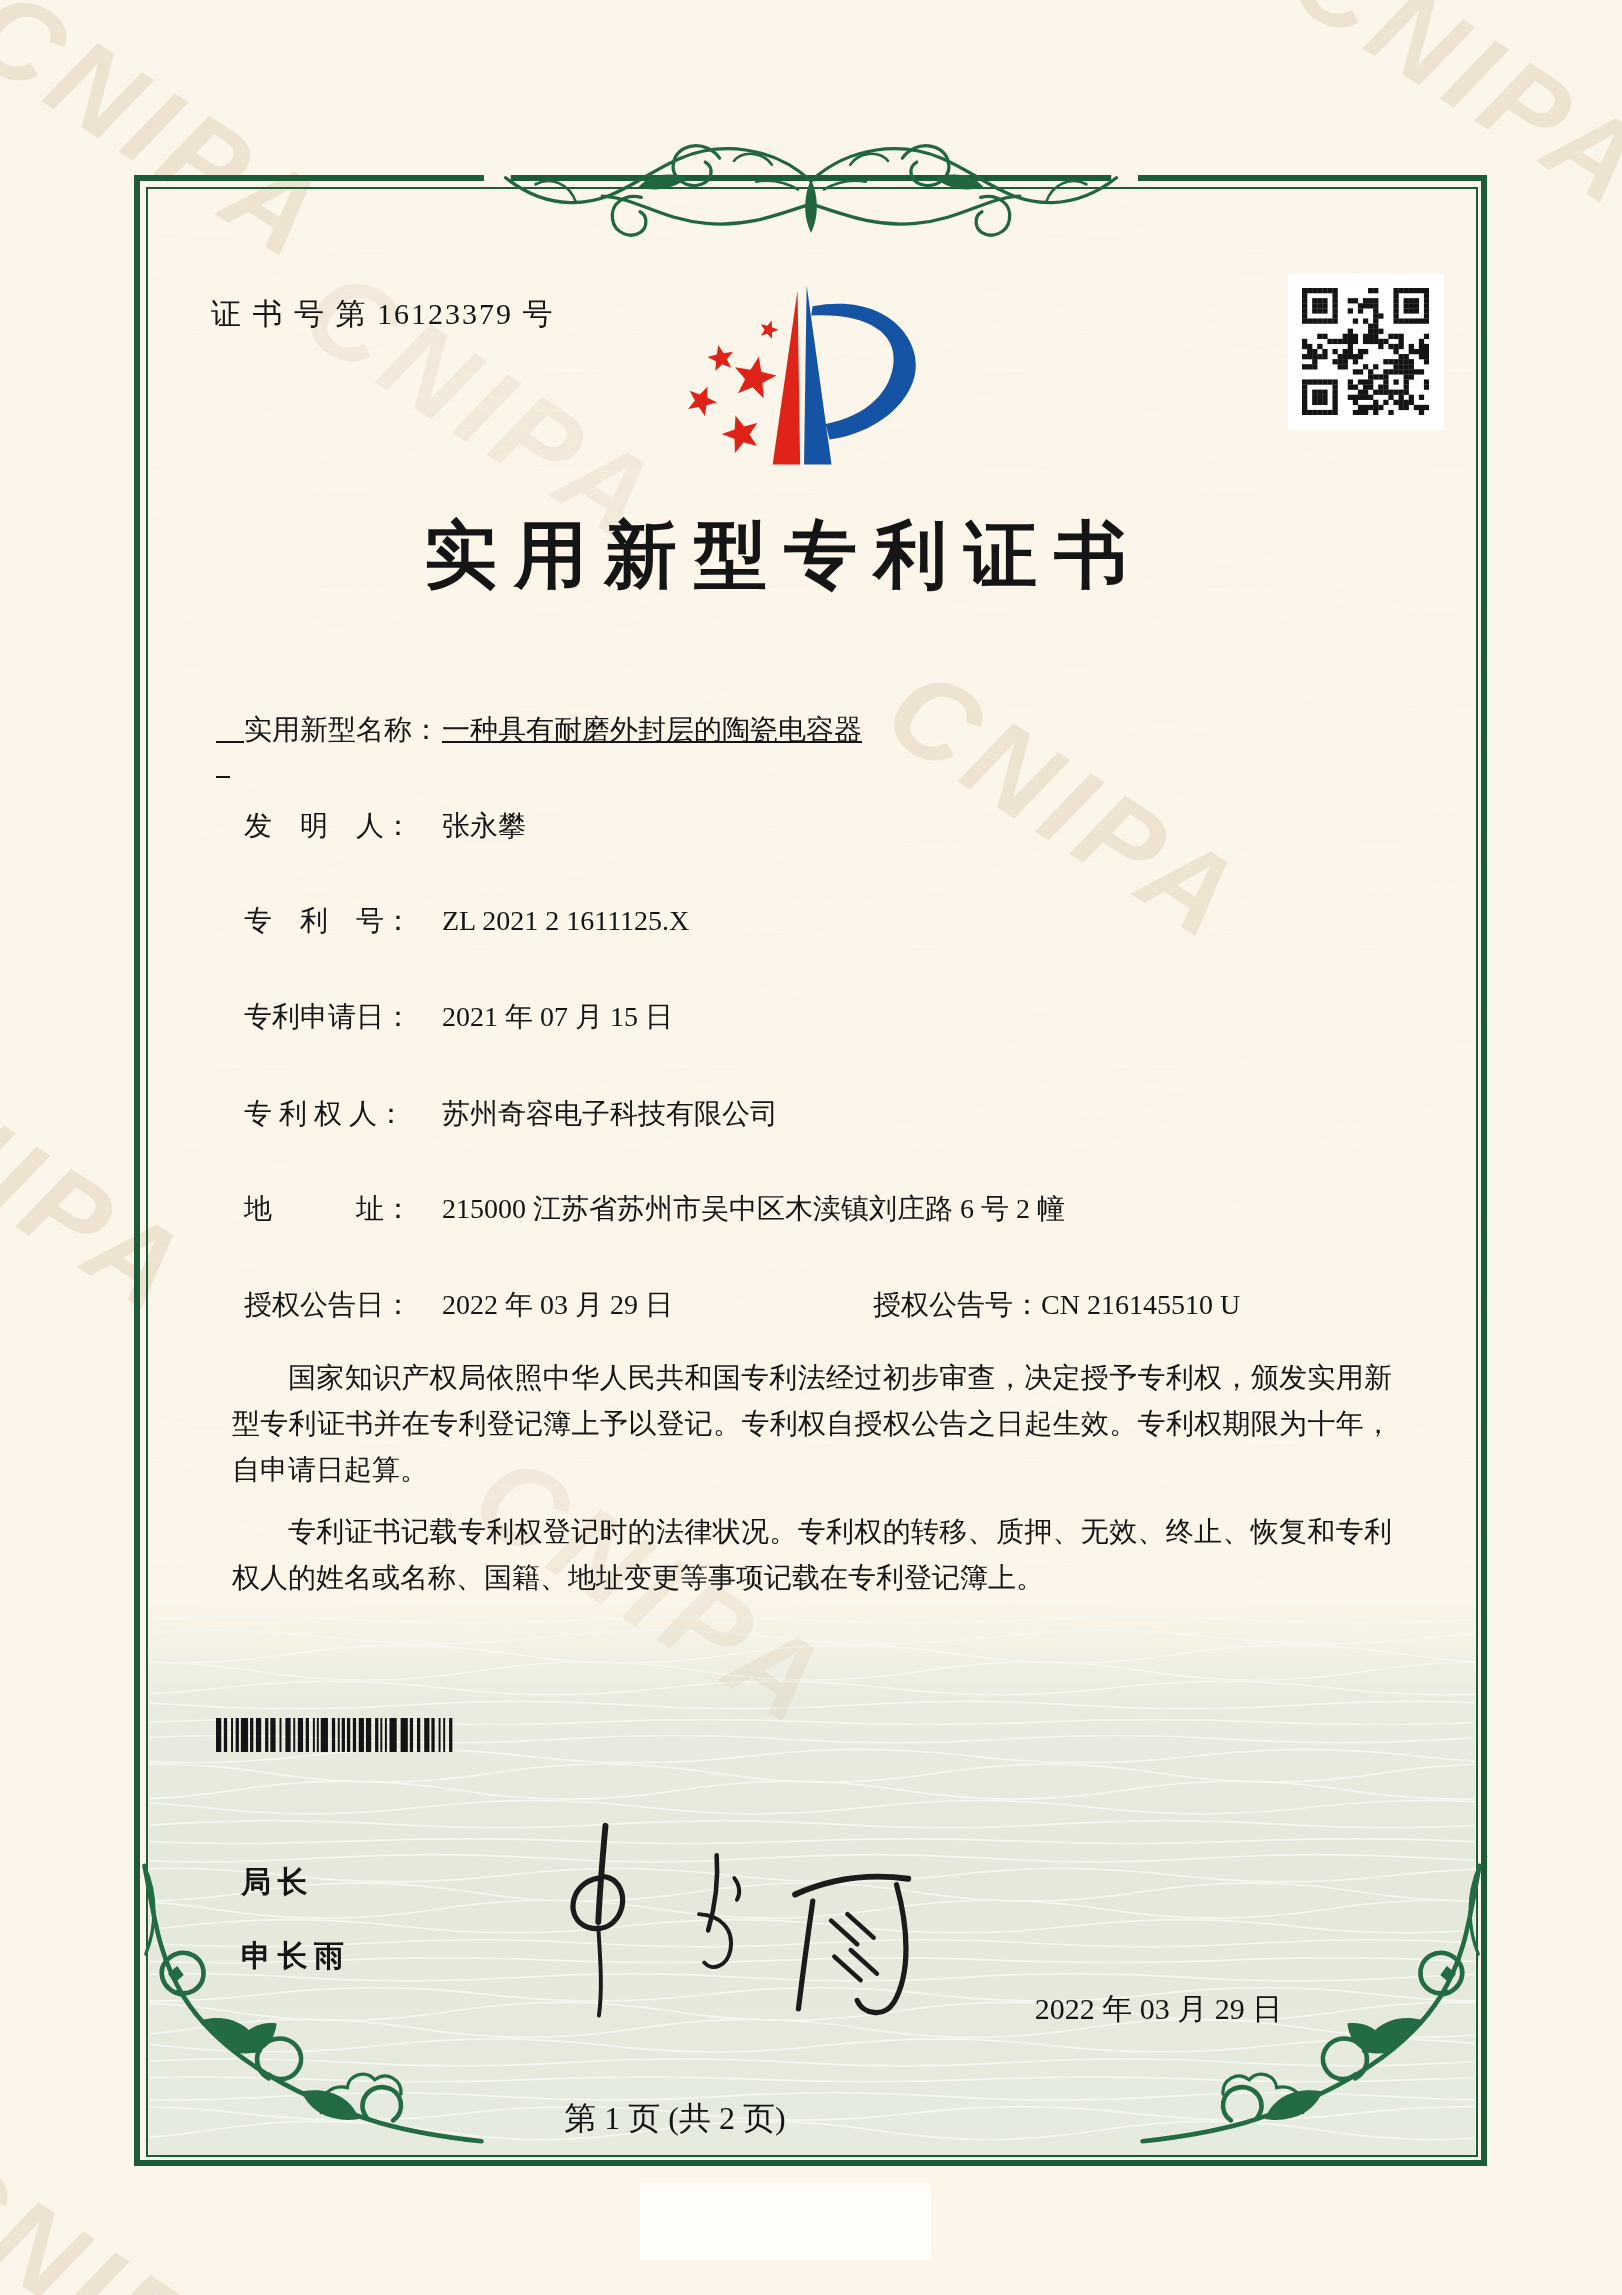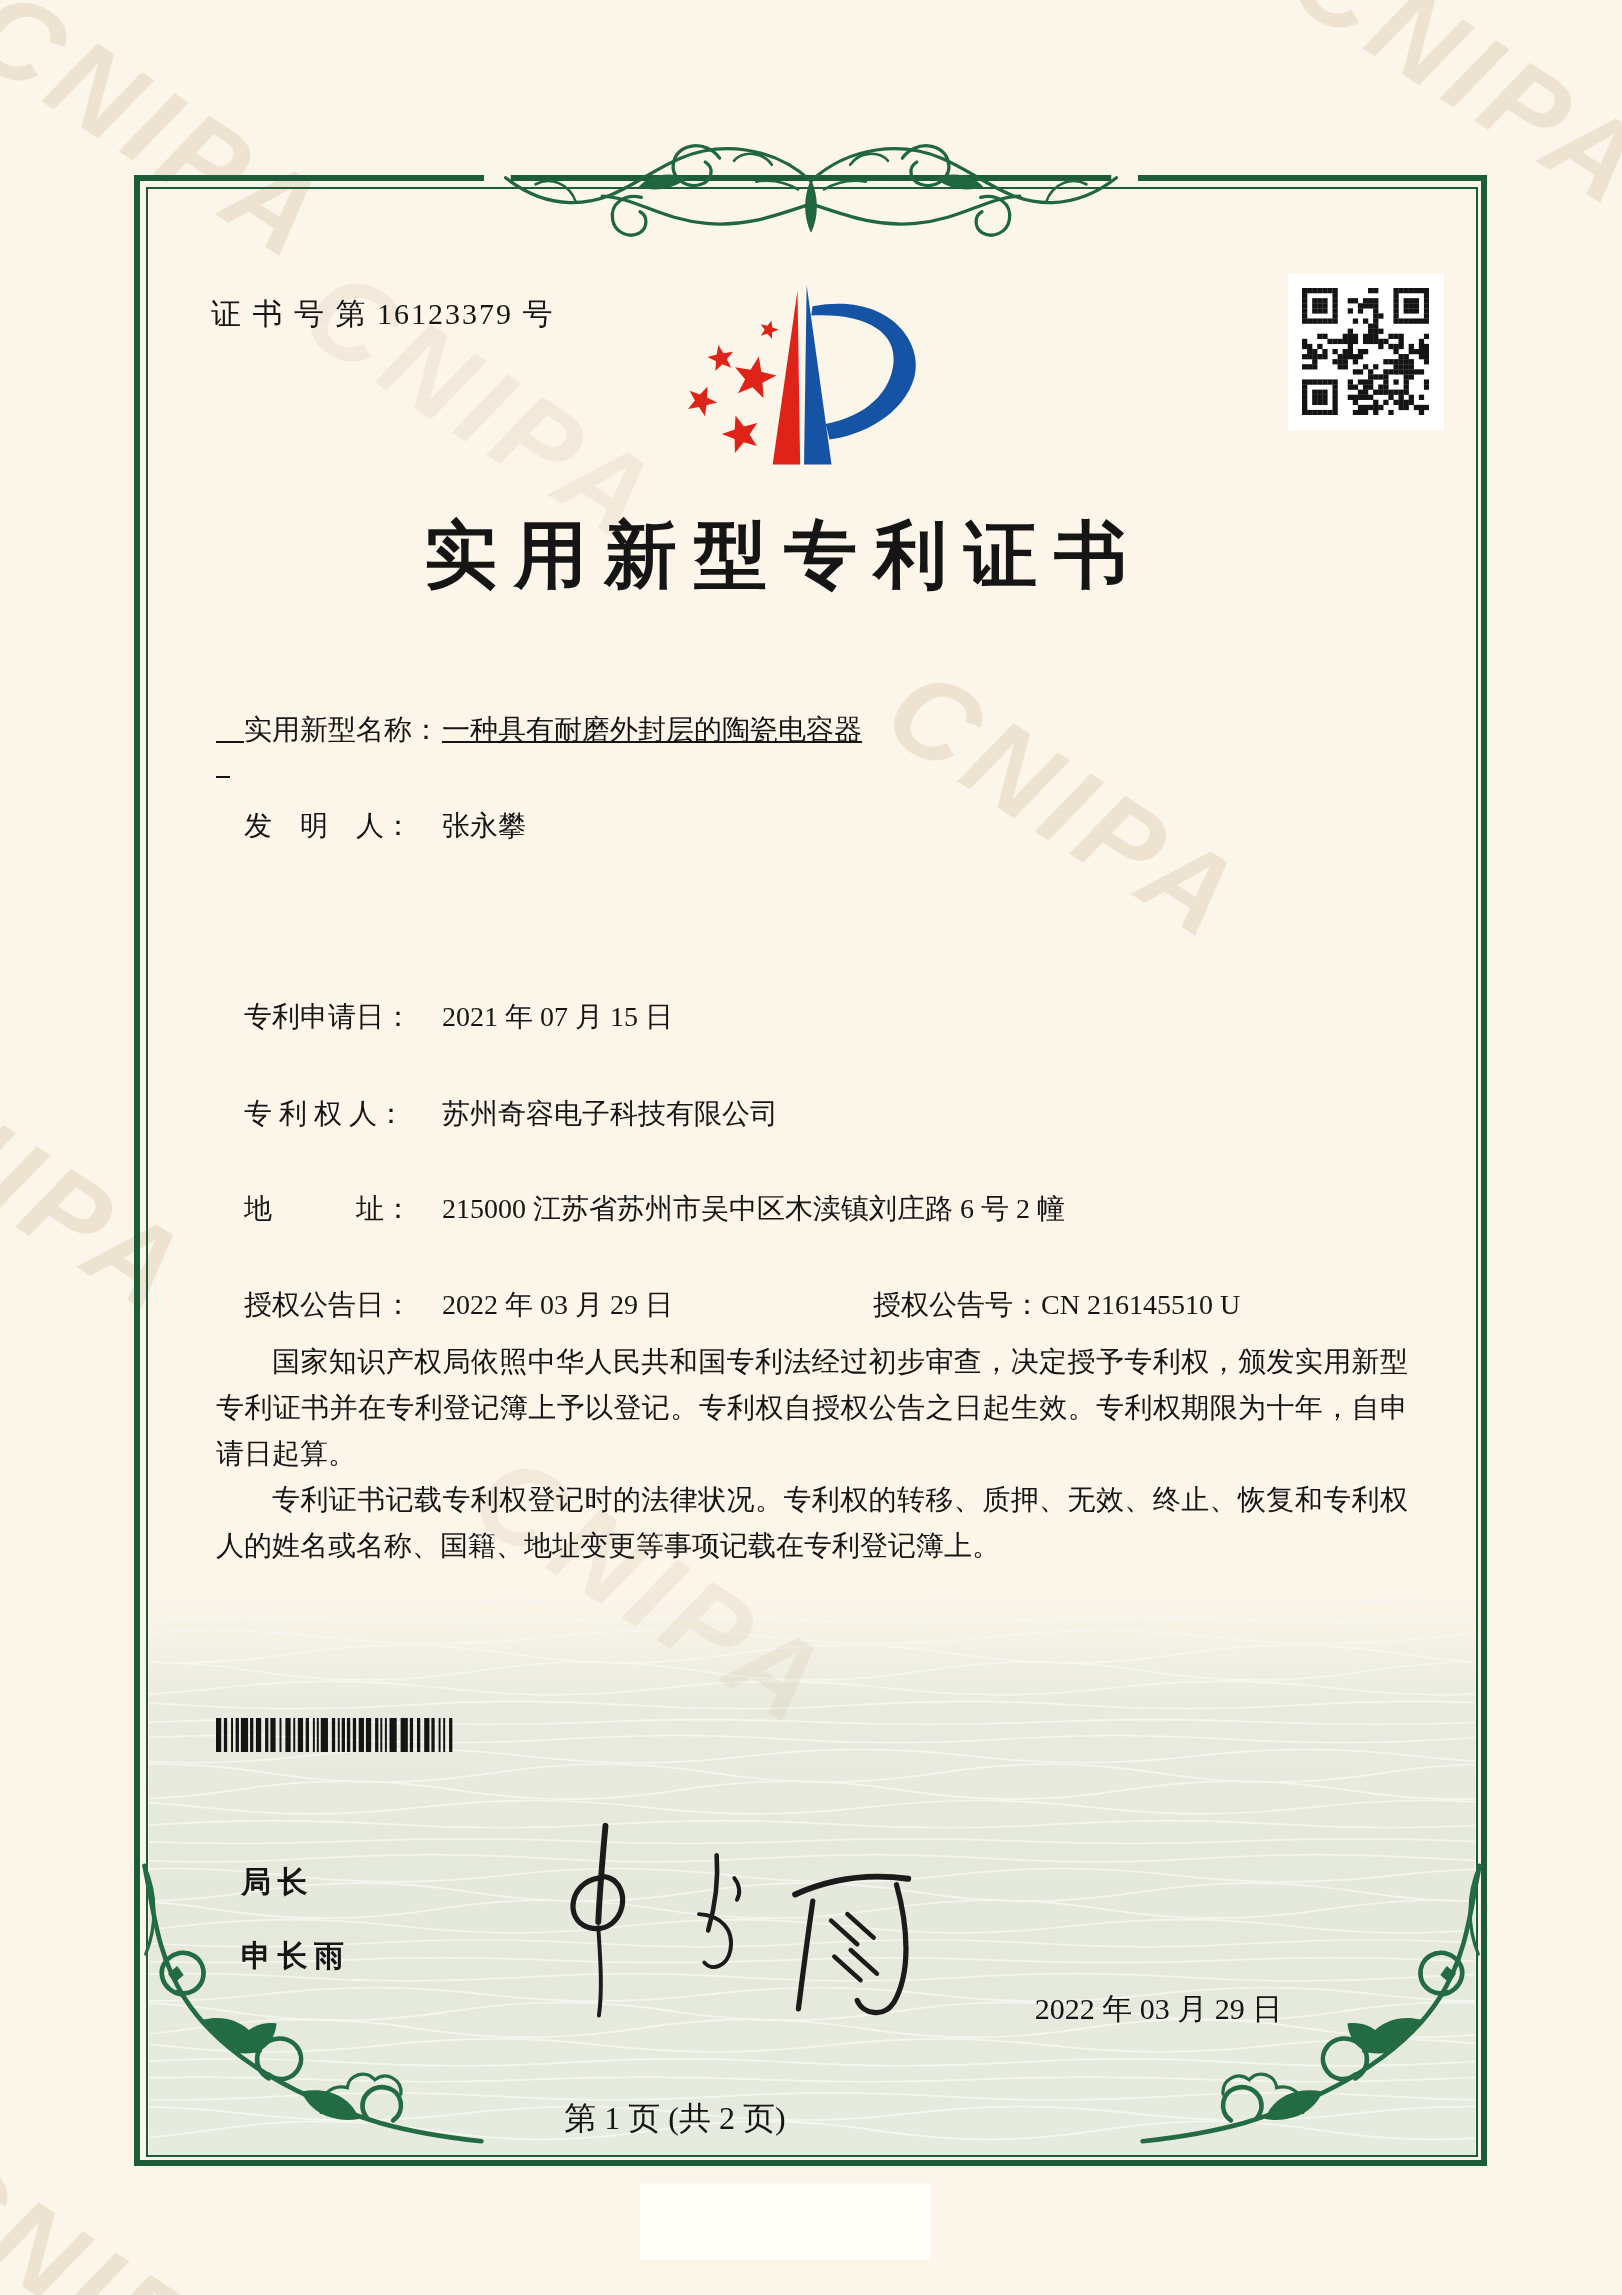--- a/index.html
+++ b/index.html
@@ -35,21 +35,21 @@
   #title{left:0;top:507px;width:1568px;text-align:center;font-size:73px;font-weight:700;letter-spacing:17px;white-space:pre;}
 
   .row{left:216px;width:1217px;font-size:28px;white-space:pre;}
   .lab{display:inline-block;min-width:198px;white-space:pre;}
   .val{white-space:pre;}
   #row1{top:679px;text-decoration:underline;} #row2{top:775px;} #row3{top:870px;}
   #row4{top:966px;} #row5{top:1063px;} #row6{top:1158px;} #row7{top:1254px;}
   .pair2{position:absolute;left:615px;top:0;}
 
   #paras{left:216px;top:1339px;width:1192px;font-size:28px;line-height:46px;text-align:justify;}
-  #paras p{margin:0;text-indent:56px;}
+  #paras p{margin:16px;text-indent:56px;}
 
   #barcode{left:216px;top:1718px;width:237px;height:34px;}
   #role{left:241px;top:1862px;font-size:30px;font-weight:700;letter-spacing:6.5px;}
   #signer{left:241px;top:1936px;font-size:30px;font-weight:700;letter-spacing:6.5px;}
   #sig{left:504px;top:1816px;width:458px;height:206px;}
   #dateline{left:982px;top:1989px;width:353px;text-align:center;font-size:30px;white-space:pre;}
   #pageinfo{left:0;top:2097px;width:1350px;text-align:center;font-size:32px;white-space:pre;}
   #notebox{left:640px;top:2183px;width:291px;height:77px;background:#fffef8;z-index:6;}
   #notetext{left:640px;top:2183px;width:291px;height:77px;line-height:77px;text-align:center;font-size:28px;z-index:7;}
 </style>
@@ -540,20 +540,23 @@
   </svg>
 
   <div id="title" class="ct">实用新型专利证书</div>
 
   <div id="row1" class="ct row">
     <span class="lab">实用新型名称：</span><span class="val">一种具有耐磨外封层的陶瓷电容器</span>
   </div>
   <div id="row2" class="ct row">
     <span class="lab">发　明　人：</span><span class="val">张永攀</span>
   </div>
+  <div id="row3" class="ct row">
+    <span class="lab">专　利　号：</span><span class="val">ZL 2021 2 1611125.X</span>
+  </div>
   <div id="row4" class="ct row">
     <span class="lab">专利申请日：</span><span class="val">2021 年 07 月 15 日</span>
   </div>
   <div id="row5" class="ct row">
     <span class="lab">专 利 权 人：</span><span class="val">苏州奇容电子科技有限公司</span>
   </div>
   <div id="row6" class="ct row">
     <span class="lab">地　　　址：</span><span class="val">215000 江苏省苏州市吴中区木渎镇刘庄路 6 号 2 幢</span>
   </div>
   <div id="row7" class="ct row">

